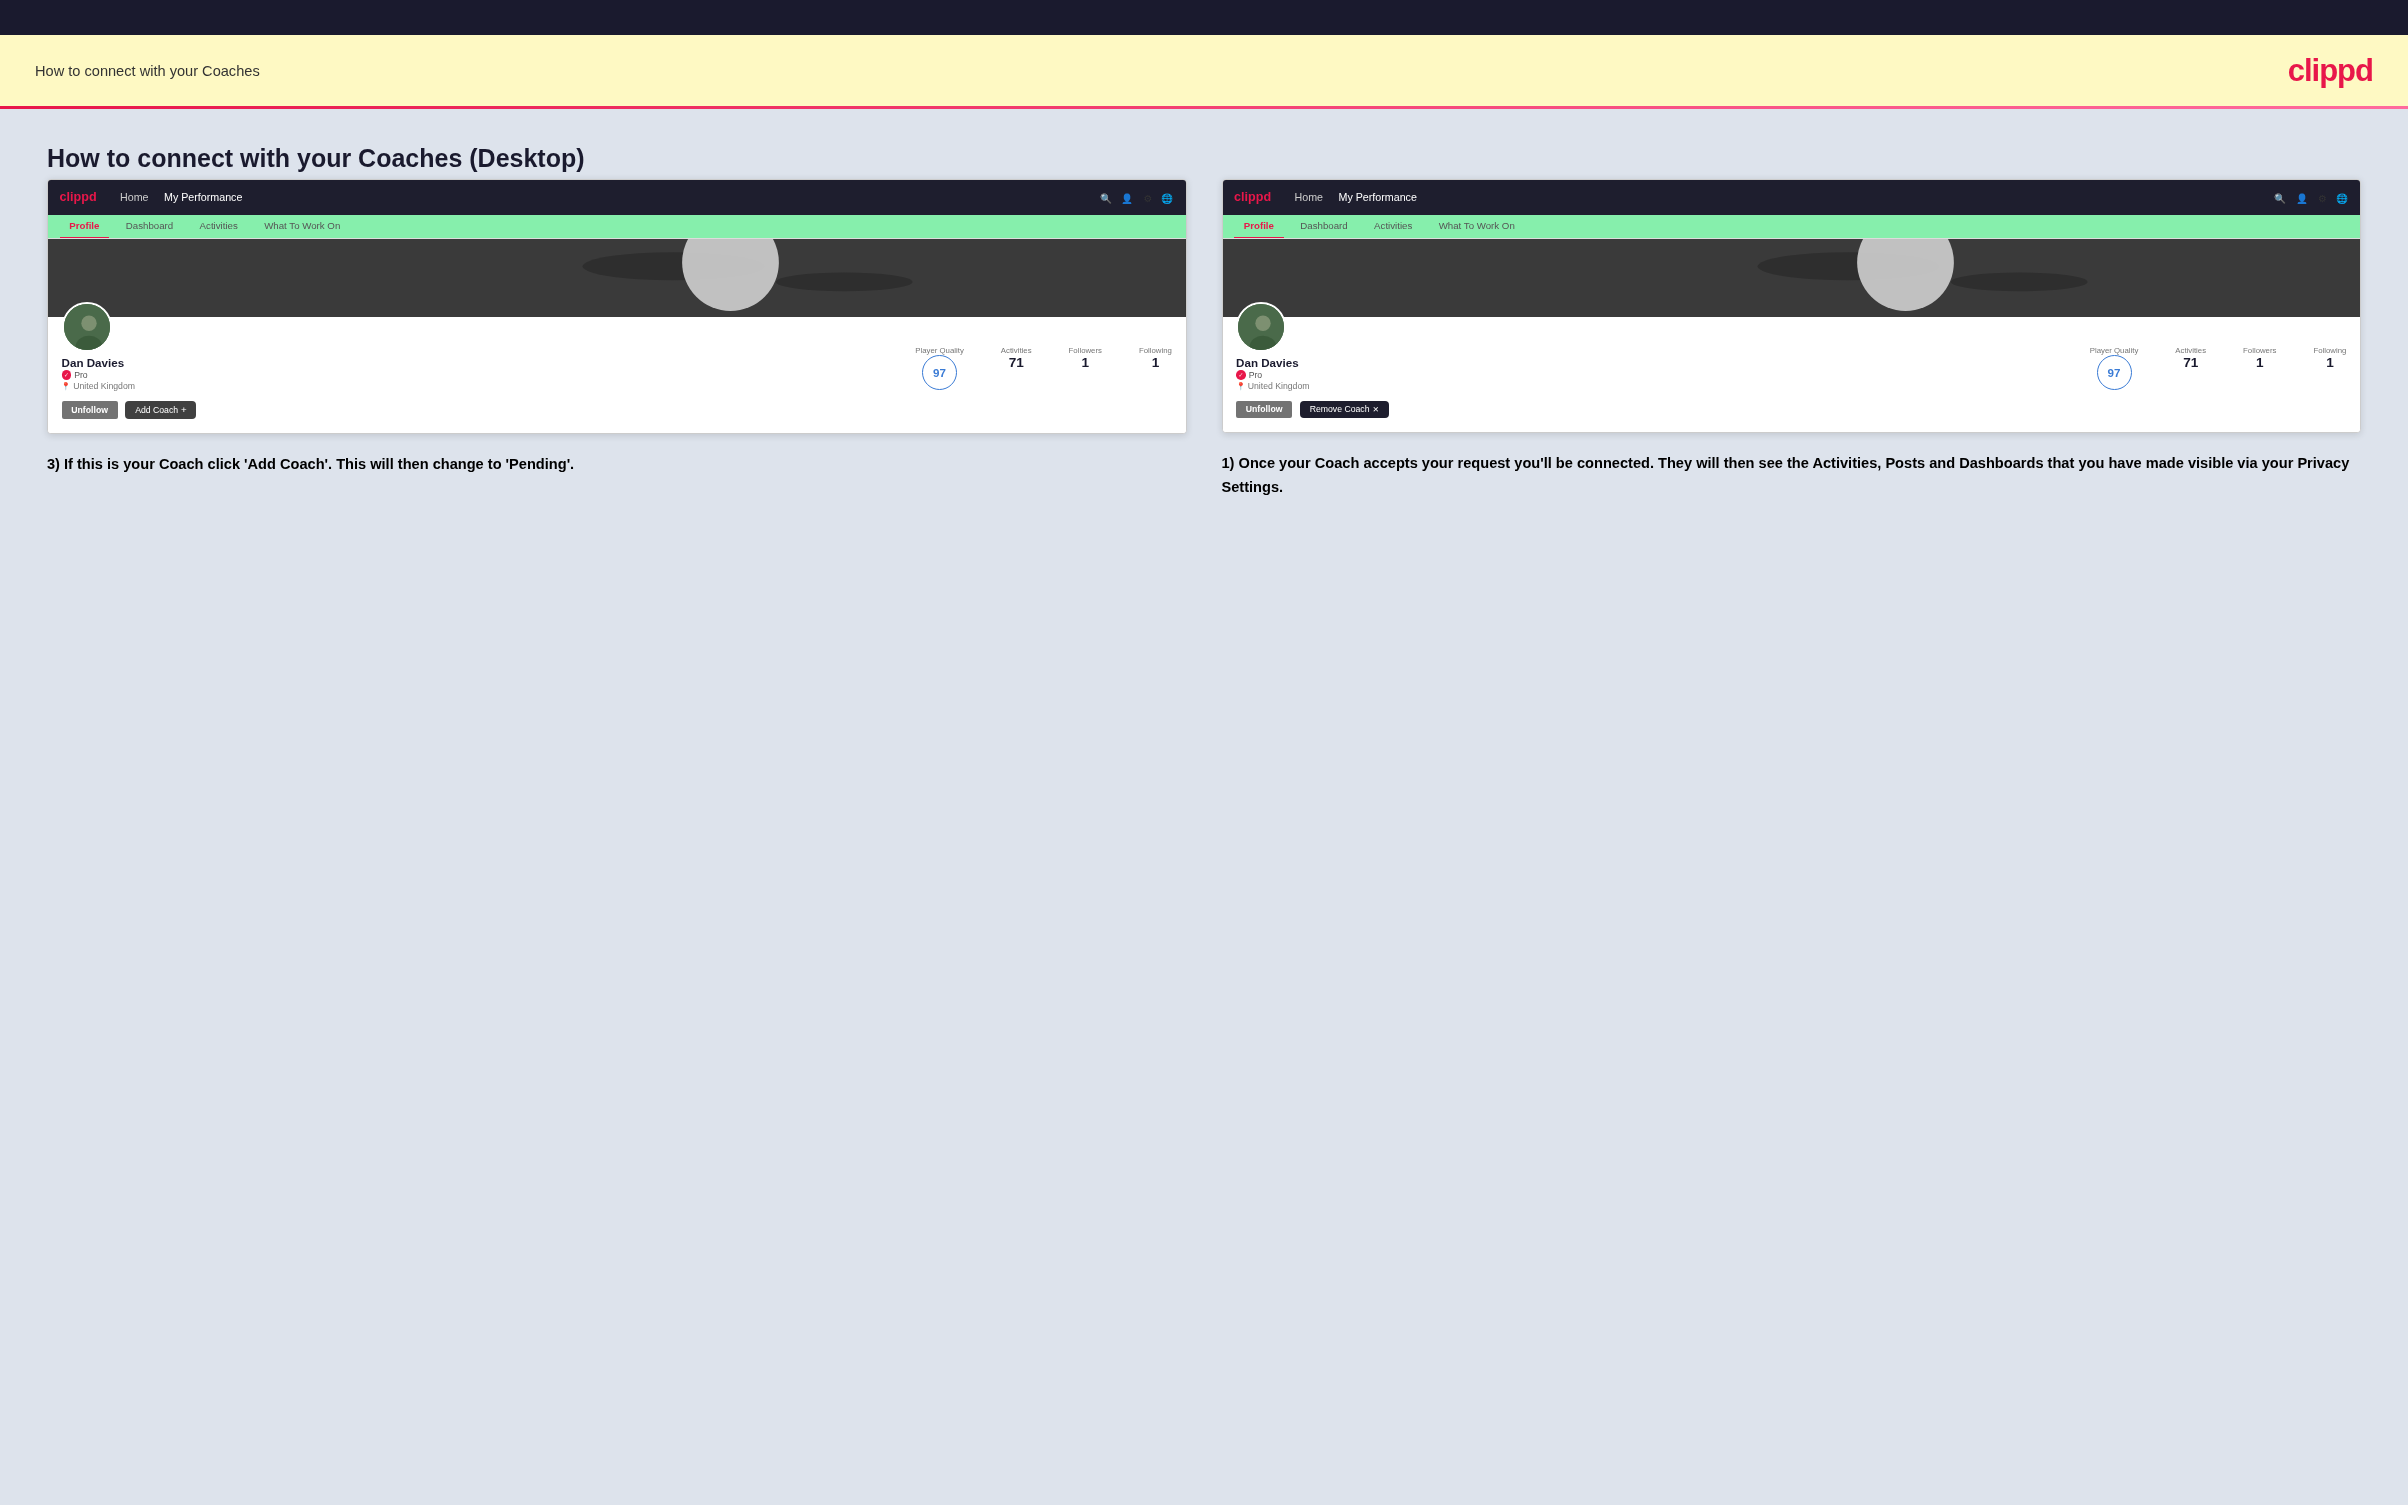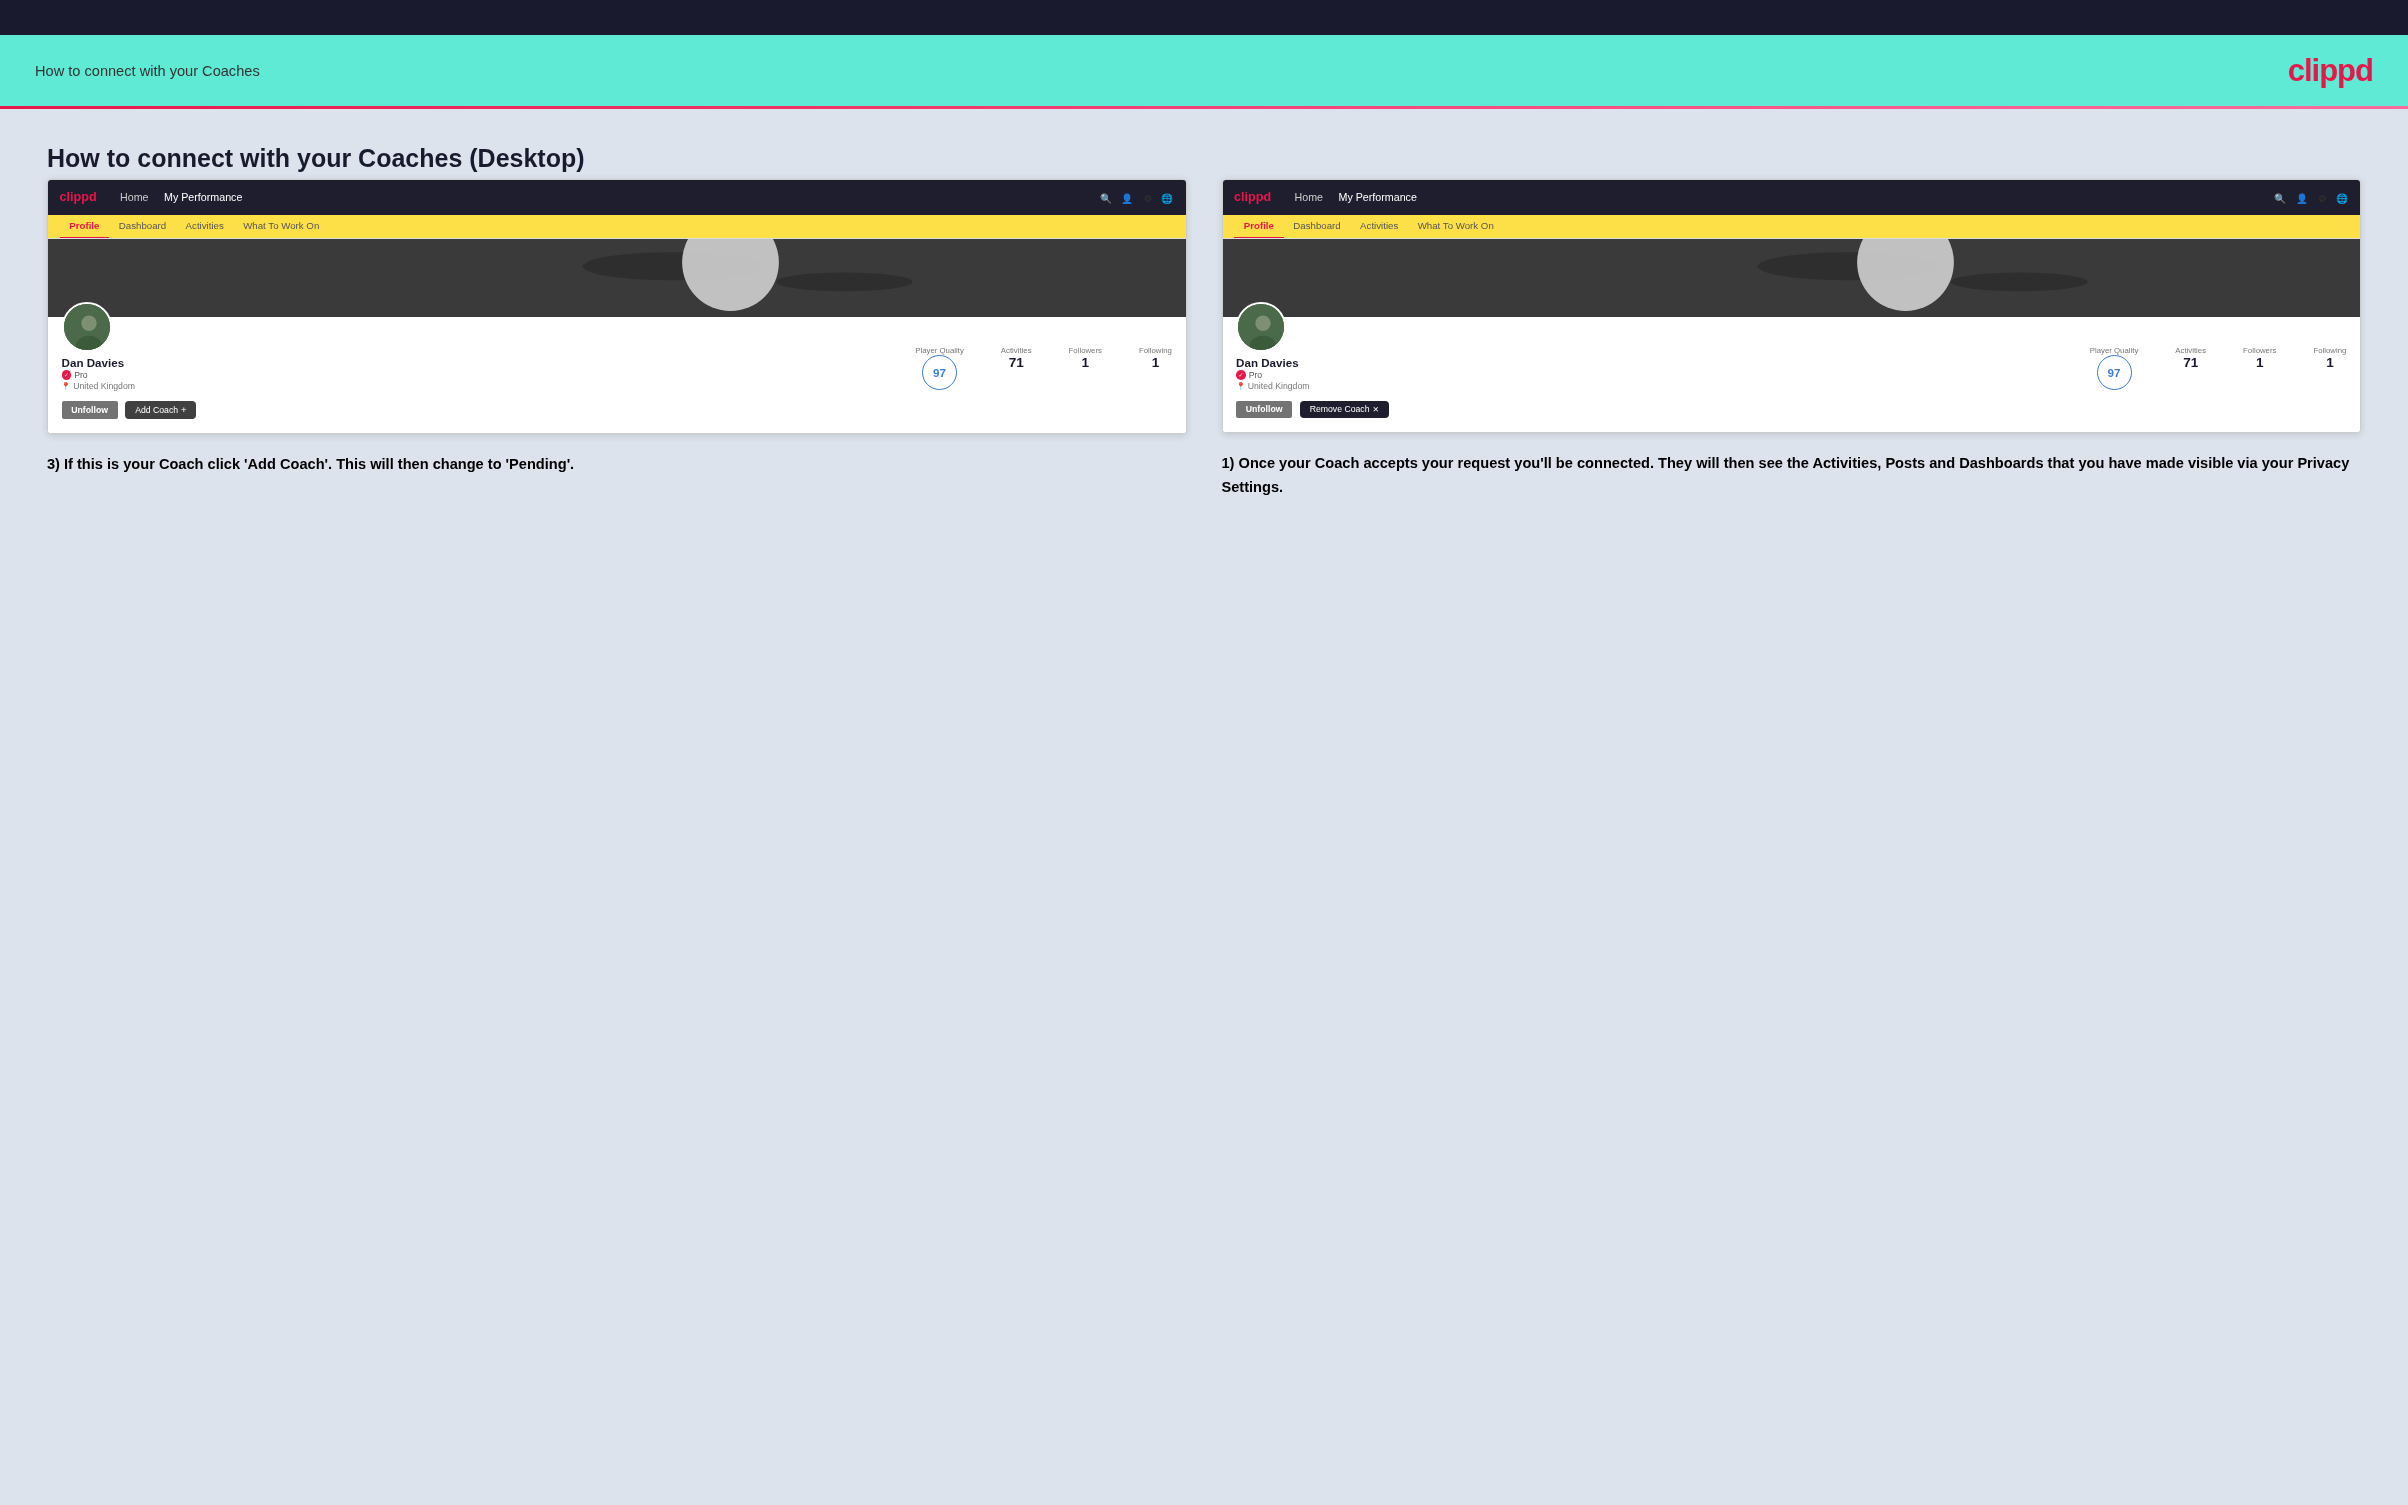--- a/index.html
+++ b/index.html
@@ -11,21 +11,21 @@
     .top-bar {
       background: #1a1a2e;
       height: 35px;
       width: 100%;
     }
     .header {
       display: flex;
       align-items: center;
       justify-content: space-between;
       padding: 17.5px 35px;
-      background: #5eead4;
+      background: #fef9c3;
     }
     .header-title {
       font-size: 14.6px;
       color: #333;
       font-weight: 400;
     }
     .logo-text {
       font-size: 31px;
       font-weight: 800;
       color: #e8174a;
@@ -94,24 +94,24 @@
     }
     .app-nav-icons {
       margin-left: auto;
       display: flex;
       gap: 9.7px;
       align-items: center;
     }
     
     .app-tabs {
       display: flex;
-      gap: 0;
+      gap: 7px;
       padding: 0 11.6px;
       border-bottom: 1px solid #ddd;
-      background: #fde047;
+      background: #86efac;
     }
     .app-tab {
       font-size: 9.7px;
       padding: 5.8px 9.7px;
       color: #555;
       cursor: pointer;
       border-bottom: 1.9px solid transparent;
     }
     .app-tab.active {
       color: #e8174a;

